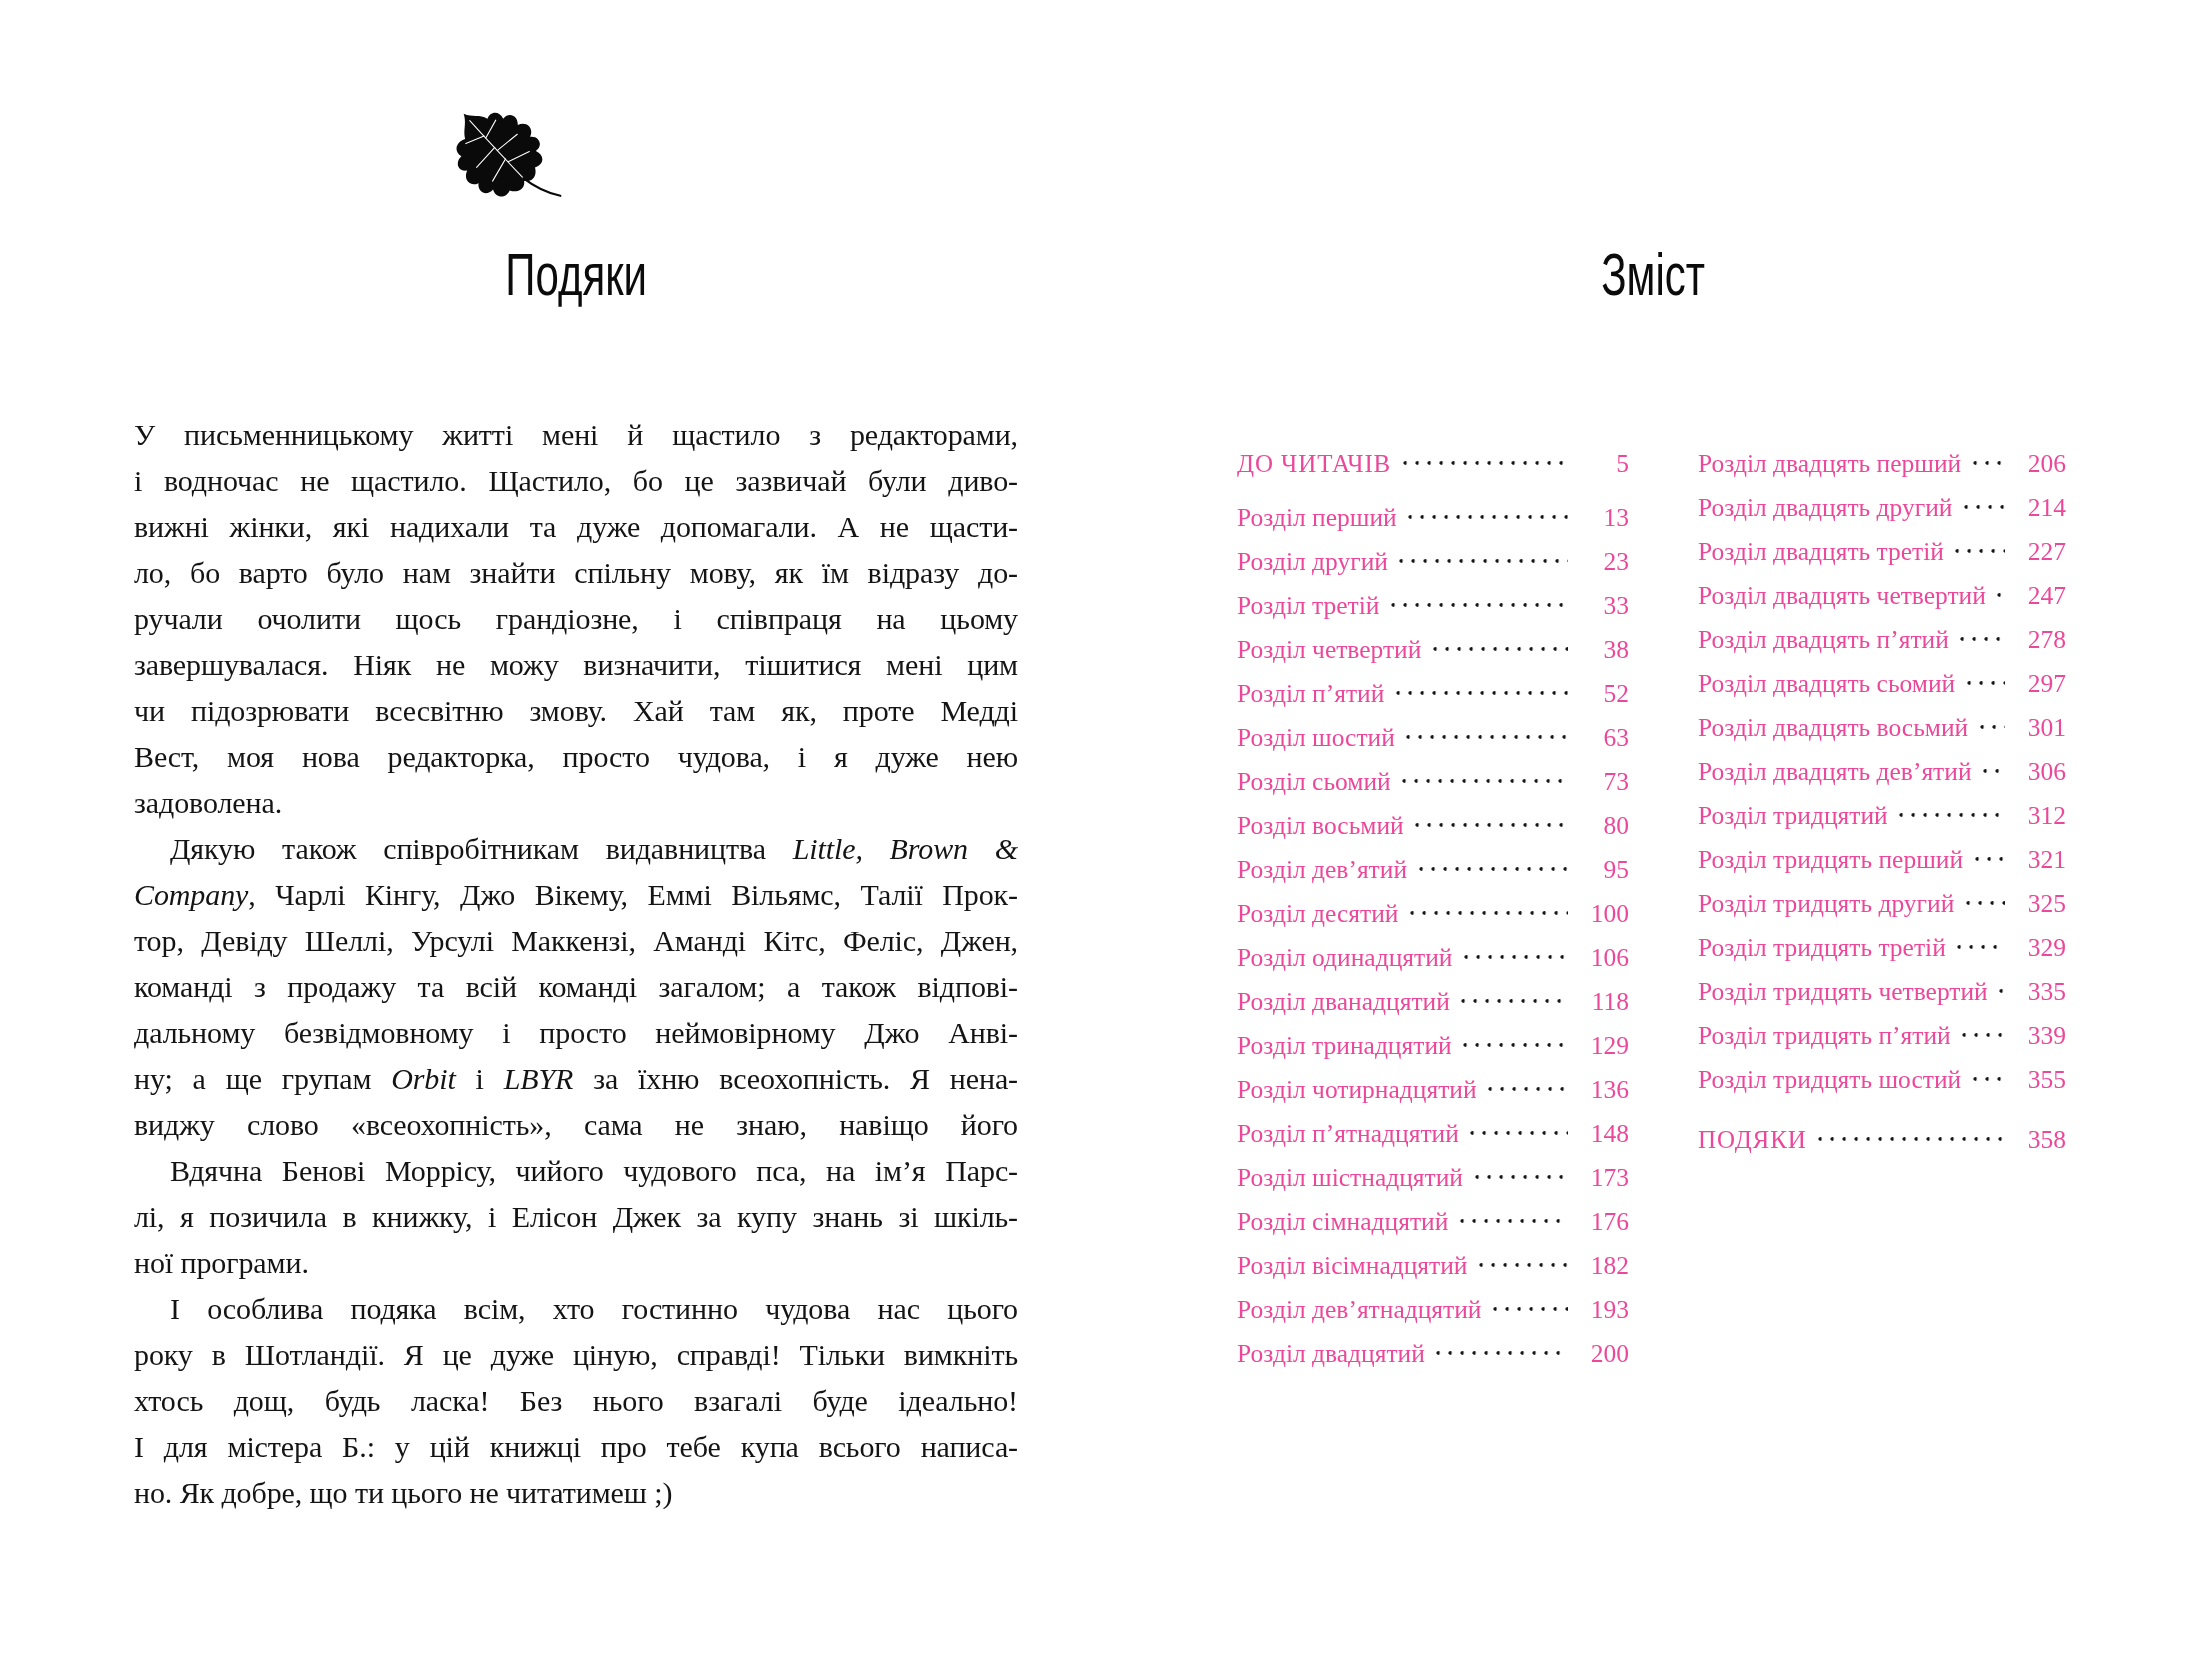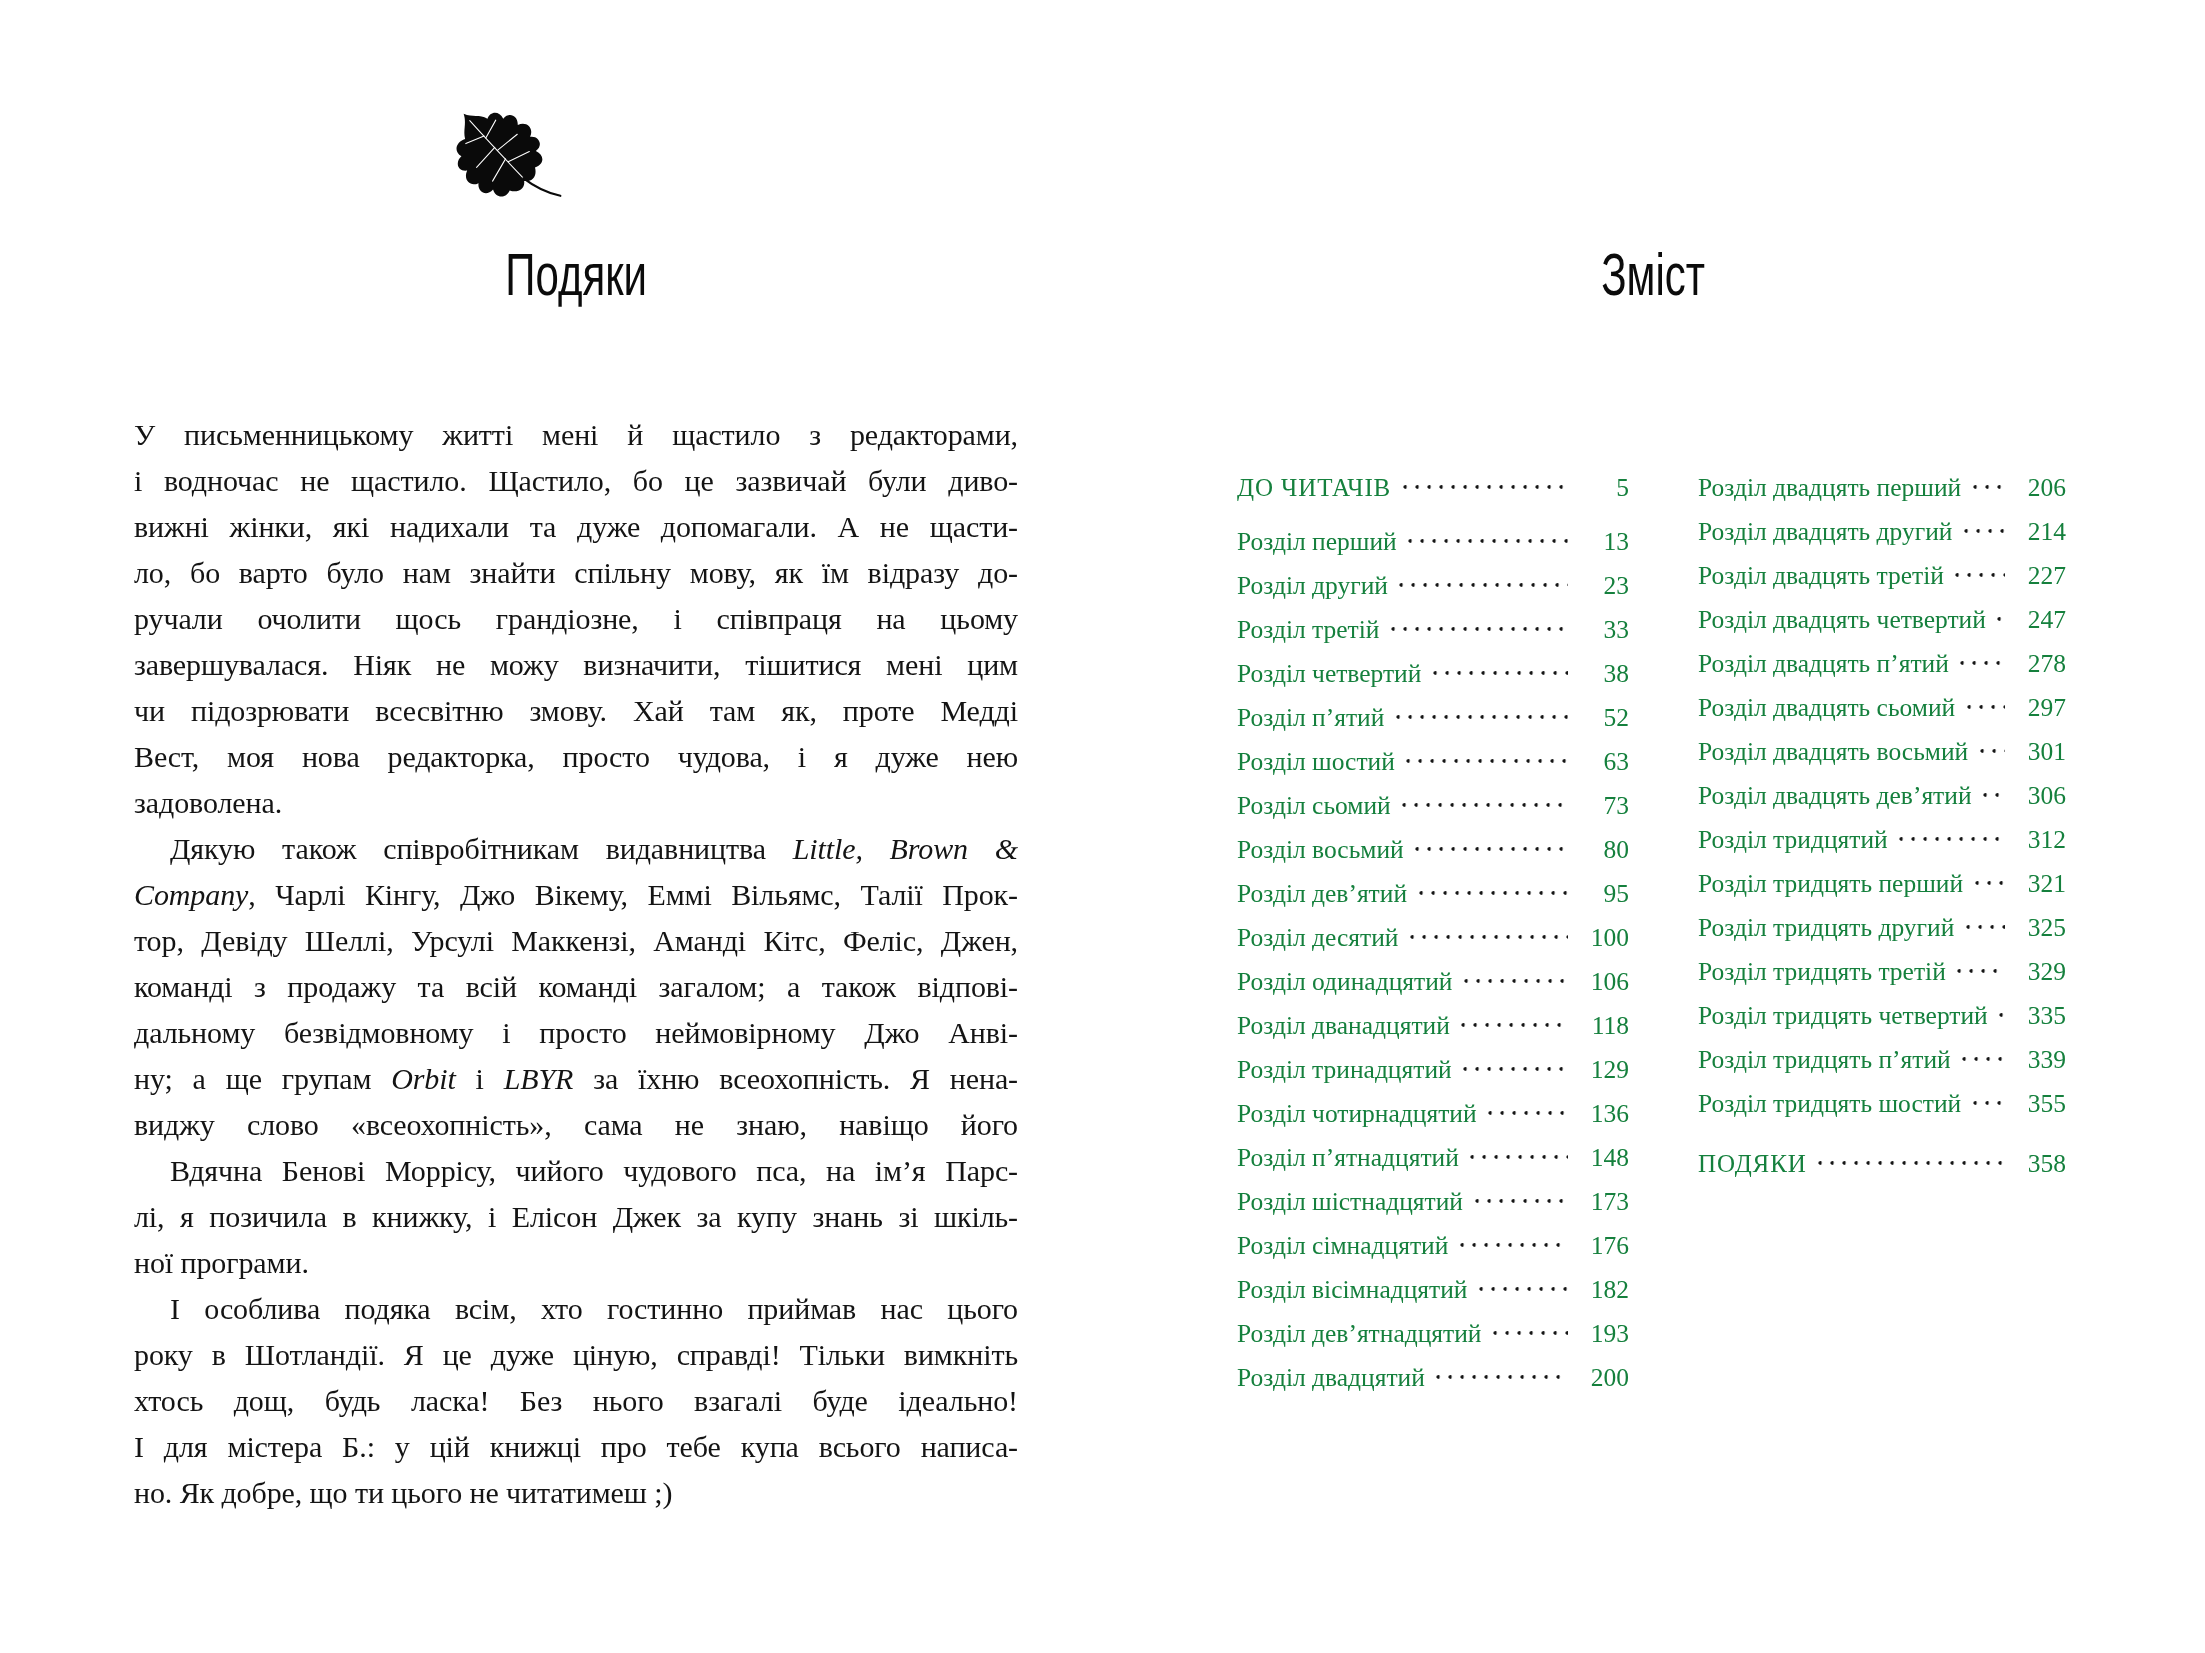--- a/index.html
+++ b/index.html
@@ -19,21 +19,21 @@
 
   
   #ack-text{position:absolute;left:134px;top:412px;width:884px;
             font-size:30px;line-height:46px;letter-spacing:-0.1px;}
   #ack-text .line{text-align:justify;text-align-last:justify;white-space:normal;}
   #ack-text .line.last{text-align-last:left;}
   #ack-text .line.indent{text-indent:36px;}
   #ack-text i{font-style:italic;margin-top:46px;}
 
   
-  .toc{position:absolute;top:466px;font-size:25.5px;color:#15803d;}
+  .toc{position:absolute;top:442px;font-size:25.5px;color:#ec4899;}
   #toc-left{left:1237px;width:392px;}
   #toc-right{left:1698px;width:368px;}
   .toc-row{display:flex;align-items:baseline;height:44px;line-height:44px;white-space:nowrap;}
   .toc-row .label{flex:0 0 auto;}
   .toc-row.caps .label{letter-spacing:0.9px;font-size:25px;}
   .toc-row .leader{flex:1 1 0;min-width:3.7px;align-self:stretch;margin:0 17.4px 0 7.5px;
        background-image:radial-gradient(circle at 3.7px 3.7px,#161616 1.5px,rgba(0,0,0,0) 1.9px);
        background-size:12px 7.5px;background-repeat:repeat-x;background-position:2.5px 17.4px;}
   .toc-row .page{flex:0 0 auto;min-width:44px;text-align:right;}
   .toc-row.gap-after{margin-bottom:10px;}
@@ -89,21 +89,21 @@
     <div class="line indent"><span>Дякую також співробітникам видавництва </span><i>Little, Brown &amp;</i></div>
     <div class="line"><i>Company</i><span>, Чарлі Кінгу, Джо Вікему, Еммі Вільямс, Талії Прок-</span></div>
     <div class="line"><span>тор, Девіду Шеллі, Урсулі Маккензі, Аманді Кітс, Феліс, Джен,</span></div>
     <div class="line"><span>команді з продажу та всій команді загалом; а також відпові-</span></div>
     <div class="line"><span>дальному безвідмовному і просто неймовірному Джо Анві-</span></div>
     <div class="line"><span>ну; а ще групам </span><i>Orbit</i><span> і </span><i>LBYR</i><span> за їхню всеохопність. Я нена-</span></div>
     <div class="line"><span>виджу слово «всеохопність», сама не знаю, навіщо його</span></div>
     <div class="line indent"><span>Вдячна Бенові Моррісу, чийого чудового пса, на ім’я Парс-</span></div>
     <div class="line"><span>лі, я позичила в книжку, і Елісон Джек за купу знань зі шкіль-</span></div>
     <div class="line last"><span>ної програми.</span></div>
-    <div class="line indent"><span>І особлива подяка всім, хто гостинно приймав нас цього</span></div>
+    <div class="line indent"><span>І особлива подяка всім, хто гостинно чудова нас цього</span></div>
     <div class="line"><span>року в Шотландії. Я це дуже ціную, справді! Тільки вимкніть</span></div>
     <div class="line"><span>хтось дощ, будь ласка! Без нього взагалі буде ідеально!</span></div>
     <div class="line"><span>І для містера Б.: у цій книжці про тебе купа всього написа-</span></div>
     <div class="line last"><span>но. Як добре, що ти цього не читатимеш ;)</span></div>
   </div>
 
 <div class="page-title" id="right-title">
   <span class="title-inner">Зміст</span>
 </div>
 <div class="toc" id="toc-left">

